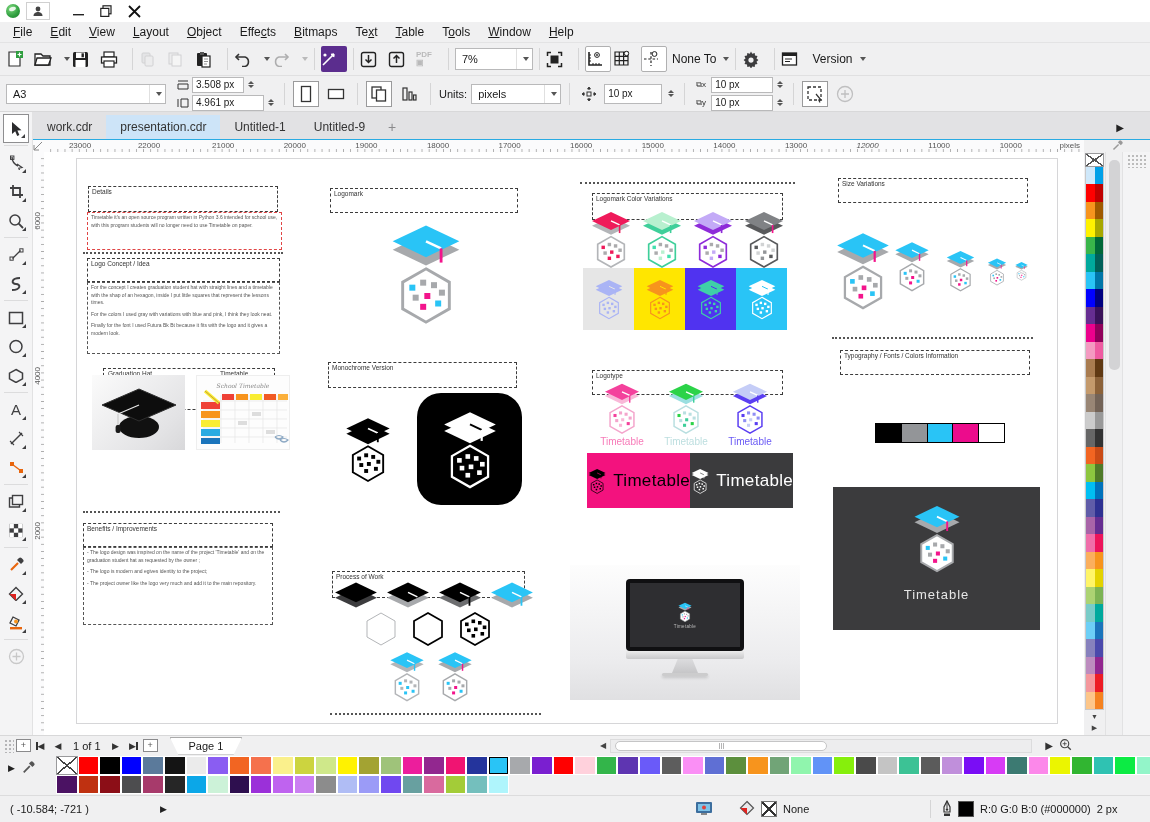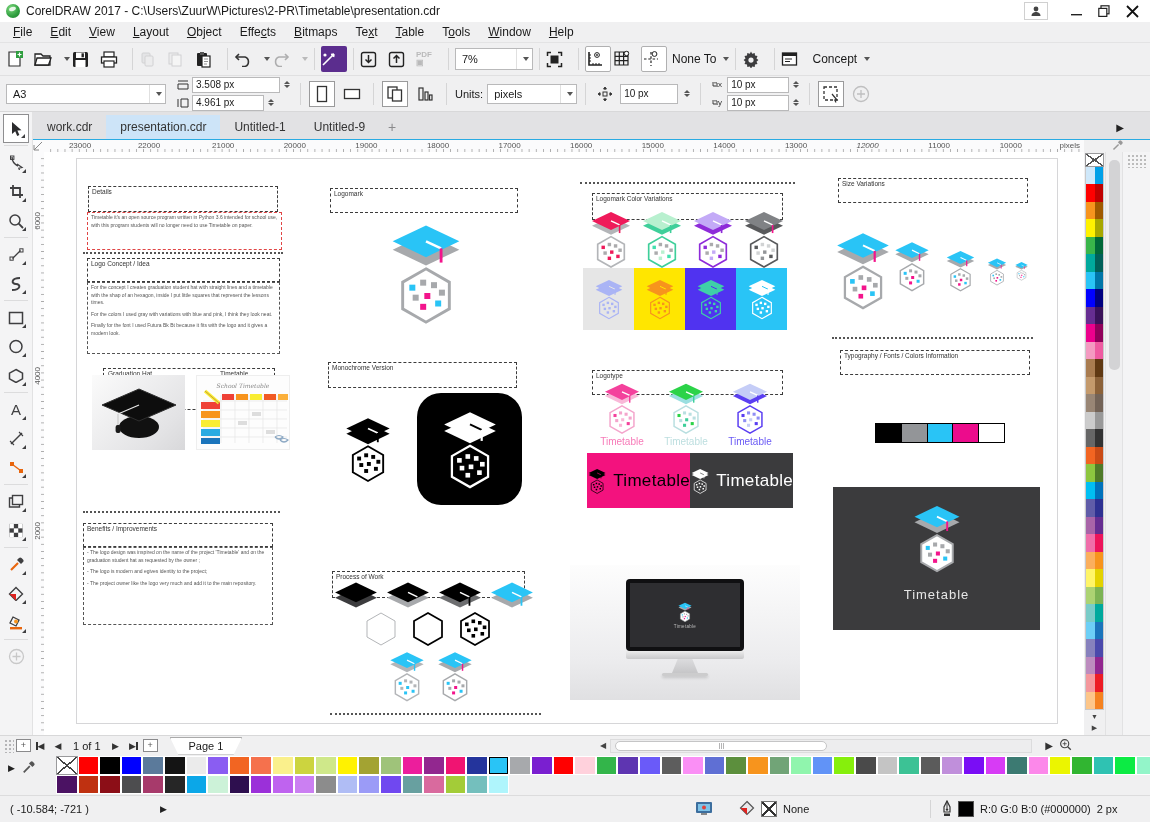--- a/index.html
+++ b/index.html
@@ -180,21 +180,20 @@
   .sb-black { width:16px; height:16px; background:#000; border:1px solid #555;}
   .sb-div { position:absolute; left:930px; top:4px; bottom:4px; width:1px; background:#d5d5d6;}
 </style>
 </head>
 <body>
 
 <div class="window">
 
   <div class="titlebar">
     <div class="app-ball"></div>
-    <div class="title-text">CorelDRAW 2017 - C:\Users\ZuurW\Pictures\2-PR\Timetable\presentation.cdr</div>
     <div class="user-btn">
       <svg width="12" height="12" viewBox="0 0 12 12">
           <circle cx="6" cy="4" r="2.4" fill="#444"></circle>
           <path d="M1.5 11 C1.5 8 4 7 6 7 C8 7 10.5 8 10.5 11 Z" fill="#444"></path>
         </svg>
     </div>
     <div class="cap-btn">
         <svg width="11" height="11" viewBox="0 0 11 11">
           <rect x="0" y="8" width="11" height="1.4" fill="#222"></rect>
         </svg>
@@ -362,39 +361,39 @@
         </svg>
       </div>
     <div class="tsep"></div>
     <div class="tb">
         <svg width="17" height="16" viewBox="0 0 17 16">
           <rect x="1.5" y="2" width="14" height="12" fill="#fff" stroke="#222" stroke-width="1.3"></rect>
           <rect x="1.5" y="2" width="14" height="3" fill="#222"></rect>
           <path d="M4 8 h7 M4 10.5 h5" stroke="#222" stroke-width="1.1"></path>
         </svg>
       </div>
-    <div class="tb-label">Concept</div>
+    <div class="tb-label">Version</div>
     <div class="ddarrow"></div>
   </div>
 
   <div class="propbar">
     <div class="combo" style="width:160px; height:20px;">
       <span class="val">A3</span>
       <span class="cd">
           <span class="ddarrow"></span>
         </span>
     </div>
     <div class="stack2" style="margin-left:6px;">
       <div class="row-c">
         <span class="pb-ico" style="width:14px;height:12px;">
             <svg width="12" height="10" viewBox="0 0 12 10">
               <path d="M1 1 h10 M1 4 h10 v5 h-10 z" fill="none" stroke="#333"></path>
             </svg>
           </span>
-        <div class="pb-field" style="width:88px;">
+        <div class="pb-field" style="width:52px;">
             <span>3.508 px</span>
           </div>
         <div class="spin">
             <i class="up"></i>
             <i class="dn"></i>
           </div>
       </div>
       <div class="row-c">
         <span class="pb-ico" style="width:14px;height:12px;">
             <svg width="12" height="10" viewBox="0 0 12 10">

